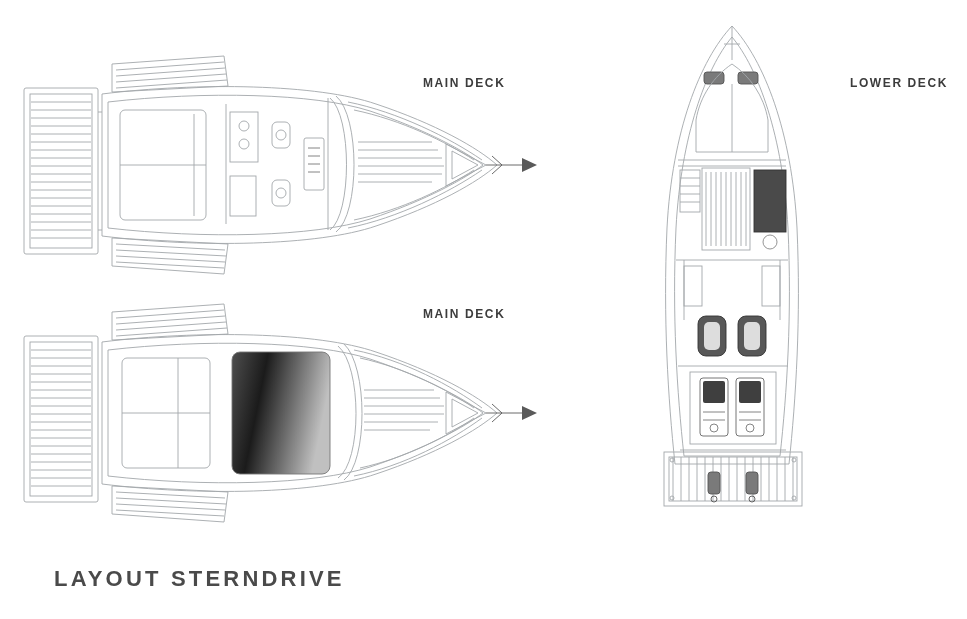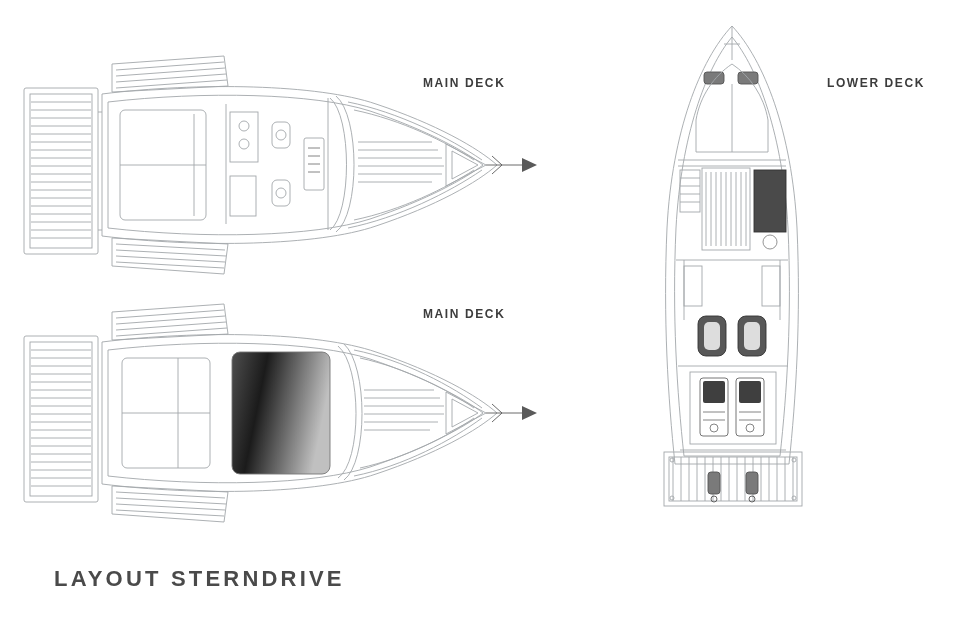--- a/index.html
+++ b/index.html
@@ -246,17 +246,17 @@
           </g>
         </g>
       </g>
     </svg>
   </div>
 
   <div class="deck-label" style="left:423px;top:76px;">MAIN DECK</div>
 
   <div class="deck-label" style="left:423px;top:307px;">MAIN DECK</div>
 
-  <div class="deck-label" style="left:827px;top:76px;">LOWER DECK</div>
+  <div class="deck-label" style="left:850px;top:76px;">LOWER DECK</div>
 
   <div class="title">LAYOUT STERNDRIVE</div>
 
 </div>
 
 </body></html>

